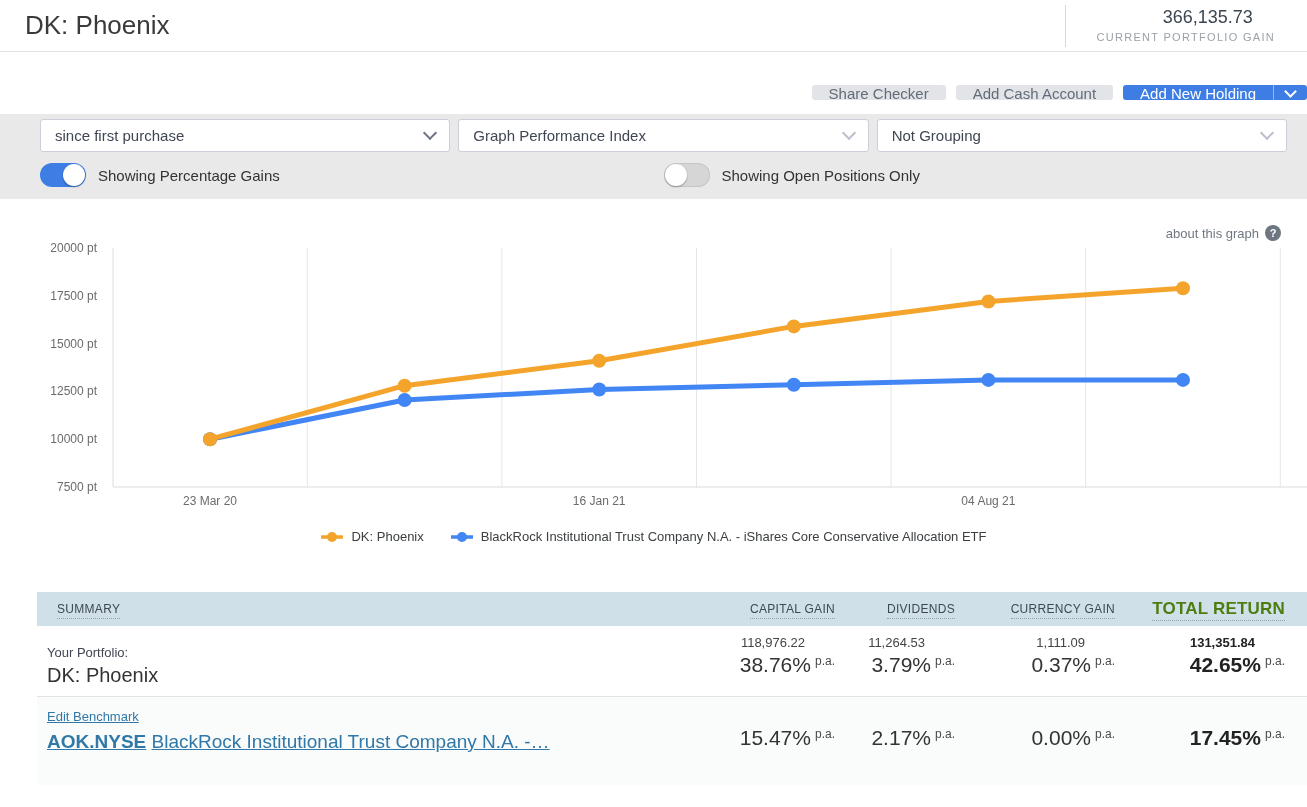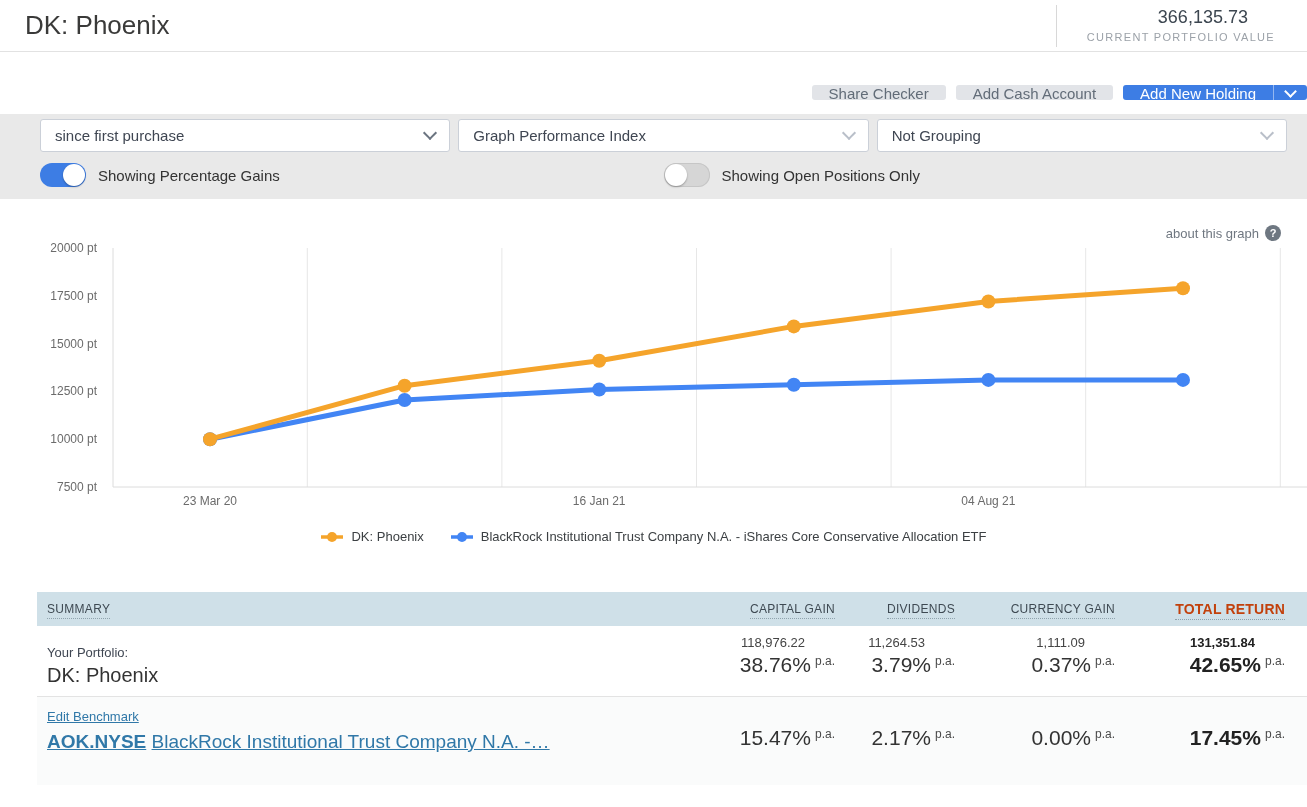--- a/index.html
+++ b/index.html
@@ -47,22 +47,22 @@
   .legend{display:flex;justify-content:center;align-items:center;margin-top:12px;gap:26px;}
   .legend-item{display:flex;align-items:center;font-size:13px;color:#3c4043;}
   .legend-item svg{margin-right:7px;}
 
   
   .summary-table{margin:48px 0 0 37px;width:1270px;}
   .t-row{display:grid;grid-template-columns:1fr 150px 120px 160px 170px;padding-right:22px;box-sizing:border-box;}
   .t-header{background:#cfe0e8;height:34px;align-items:center;}
   .th{font-size:12px;color:#3e4952;letter-spacing:.3px;text-align:right;}
   .th span{border-bottom:1px dotted #8fa3ad;padding-bottom:2px;}
-  .th.first{text-align:left;padding-left:10px;}
-  .th.total span{font-weight:700;font-size:14px;color:#c2410c;letter-spacing:.2px;}
+  .th.first{text-align:left;padding-left:20px;}
+  .th.total span{font-weight:700;font-size:17px;color:#4d7c0f;letter-spacing:.2px;}
   .t-body-row{background:#fff;}
   .t-body-row.bench{background:#fafbfb;border-top:1px solid #e3e3e3;height:89px;}
   .t-body-row.main{height:70px;}
   .name-cell{padding:19px 0 0 10px;}
   .name-small{font-size:13px;color:#3f4652;}
   .name-large{font-size:20px;color:#333;margin-top:4px;}
   .cell{text-align:right;padding-top:9px;}
   .cell-val{font-size:13px;color:#444;padding-right:30px;}
   .cell-pct{margin-top:3px;white-space:nowrap;}
   .pct{font-size:21px;color:#333;}
@@ -77,21 +77,21 @@
 </style>
 </head>
 <body>
 
 <div class="page">
 
   <header class="top-header">
     <h1 class="page-title">DK: Phoenix</h1>
     <div class="pv-block">
       <div class="pv-value">366,135.73</div>
-      <div class="pv-label">CURRENT PORTFOLIO VALUE</div>
+      <div class="pv-label">CURRENT PORTFOLIO GAIN</div>
     </div>
   </header>
 
   <div class="toolbar">
     <button class="btn gray">Share Checker</button>
     <button class="btn gray">Add Cash Account</button>
     <div class="split-btn">
       <button class="btn blue">Add New Holding</button>
       <button class="btn blue caret-part">
           <span class="chev white"></span>

